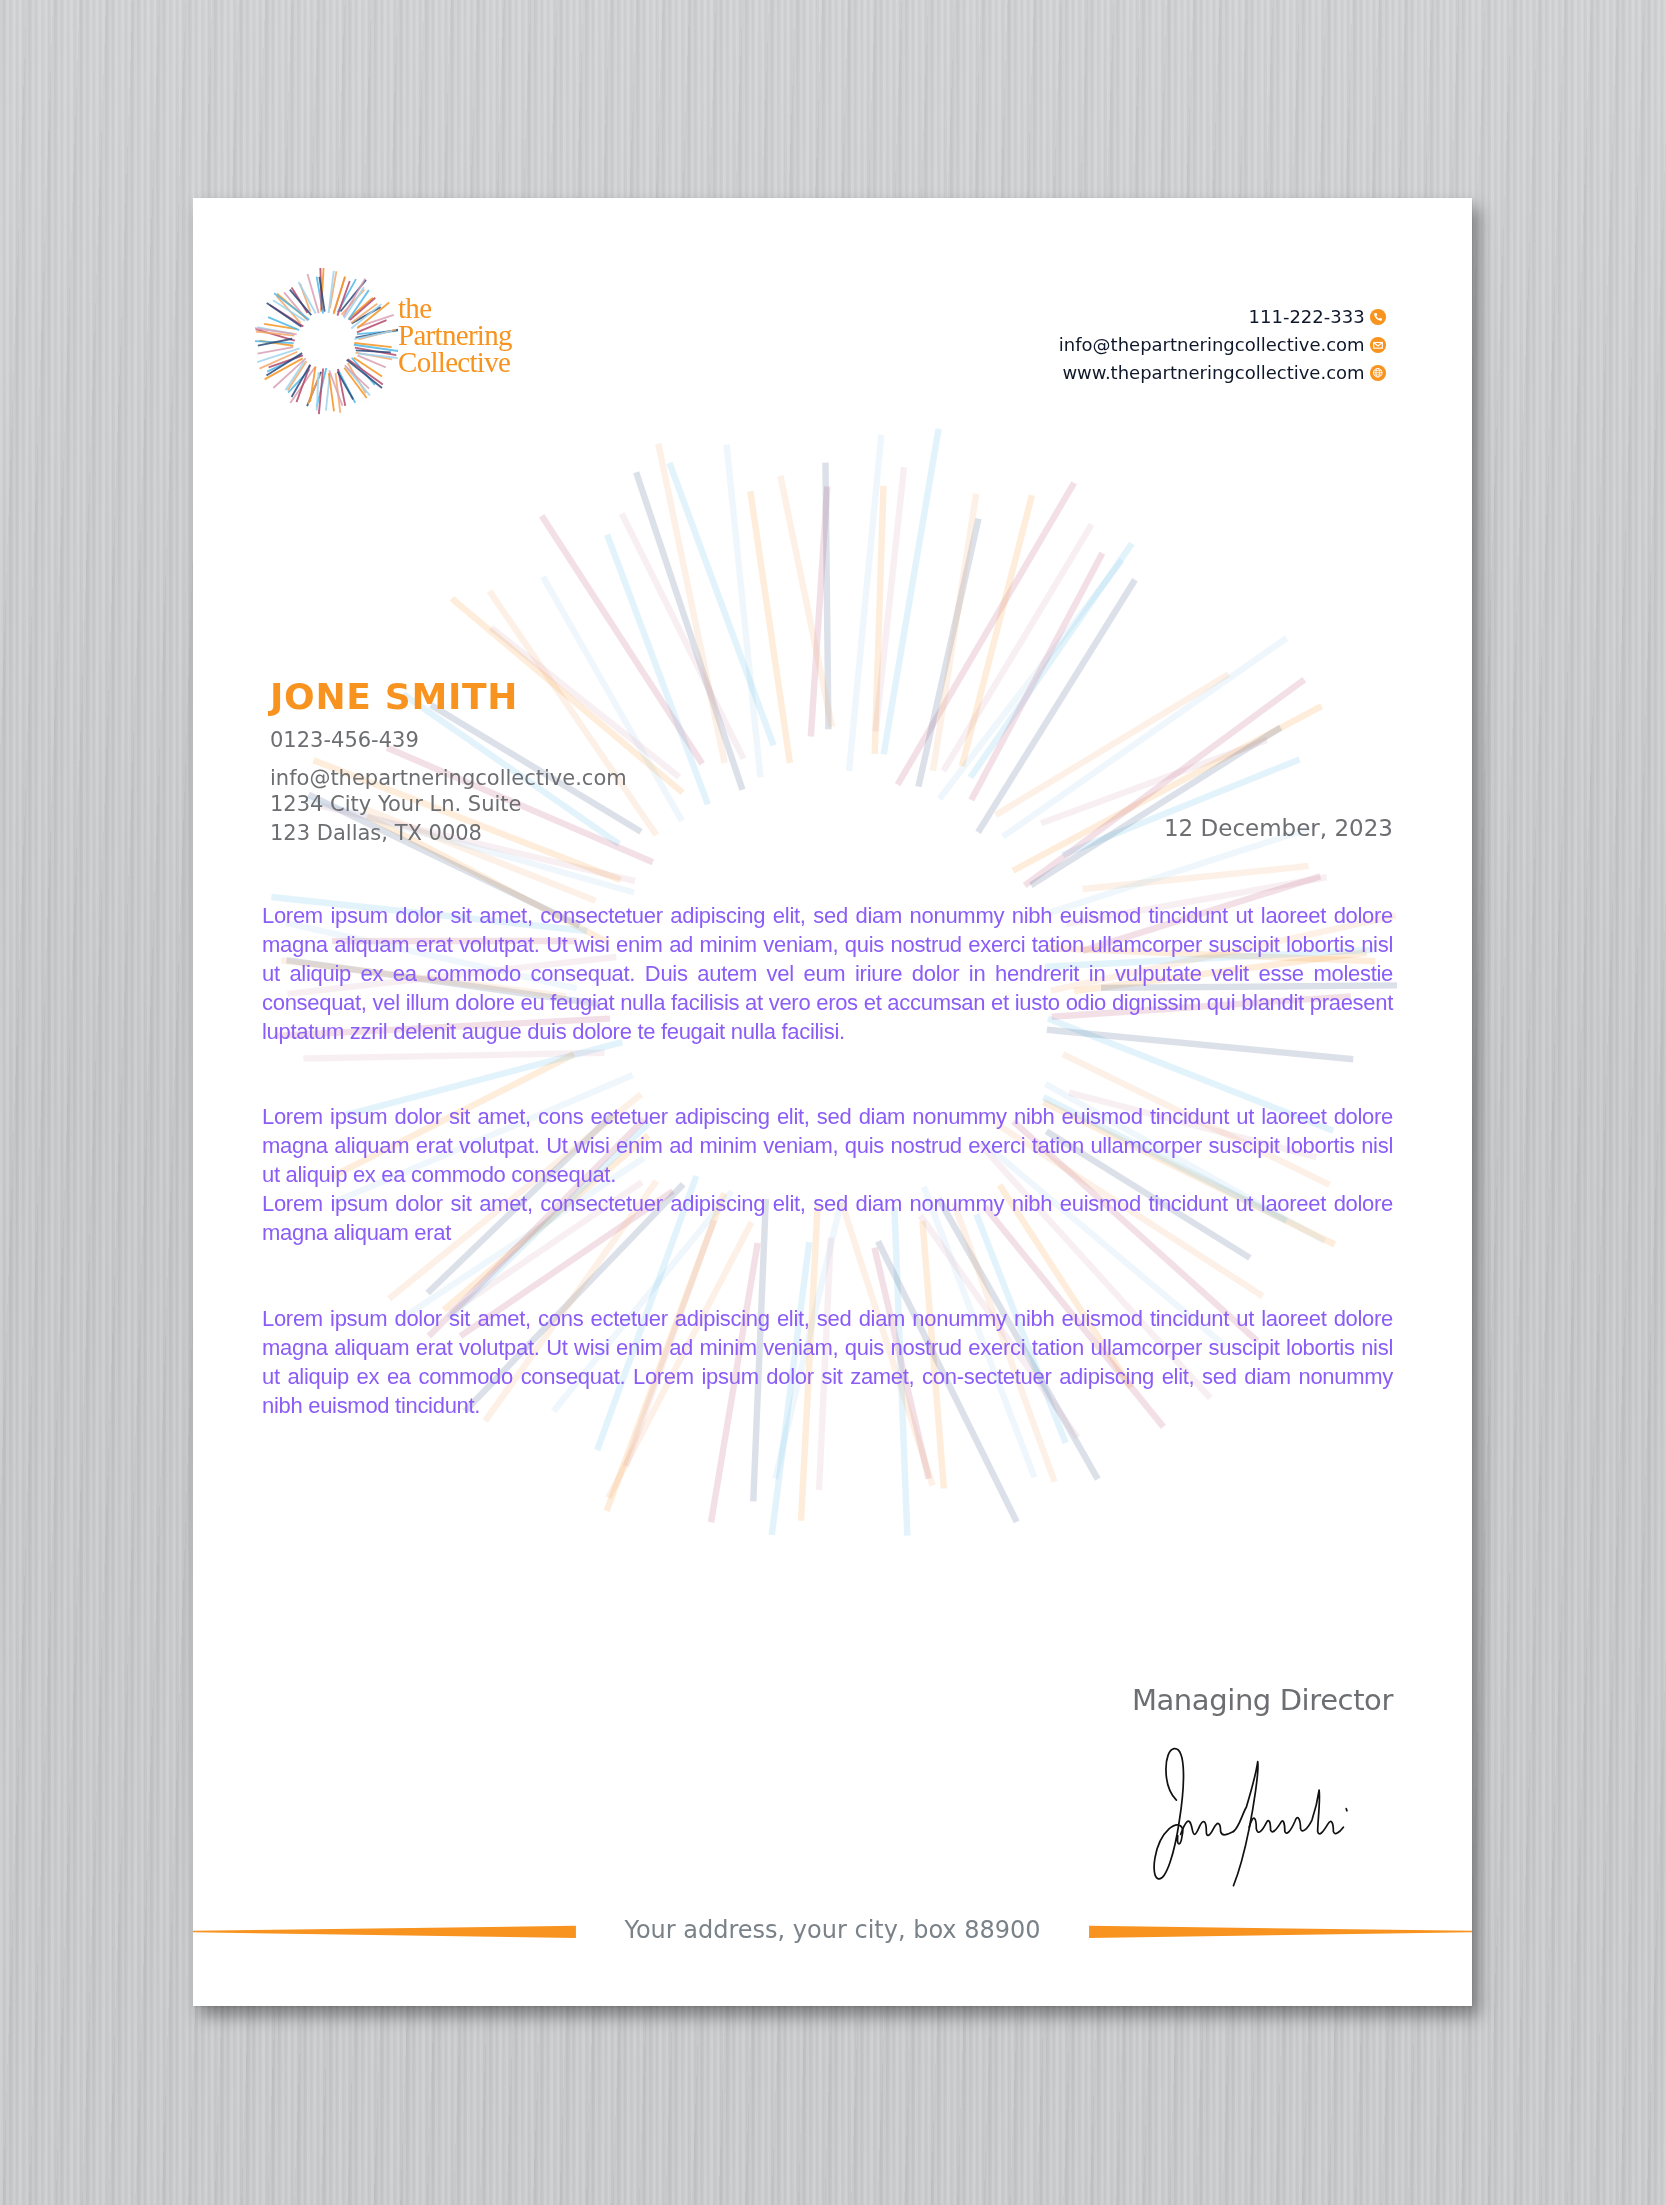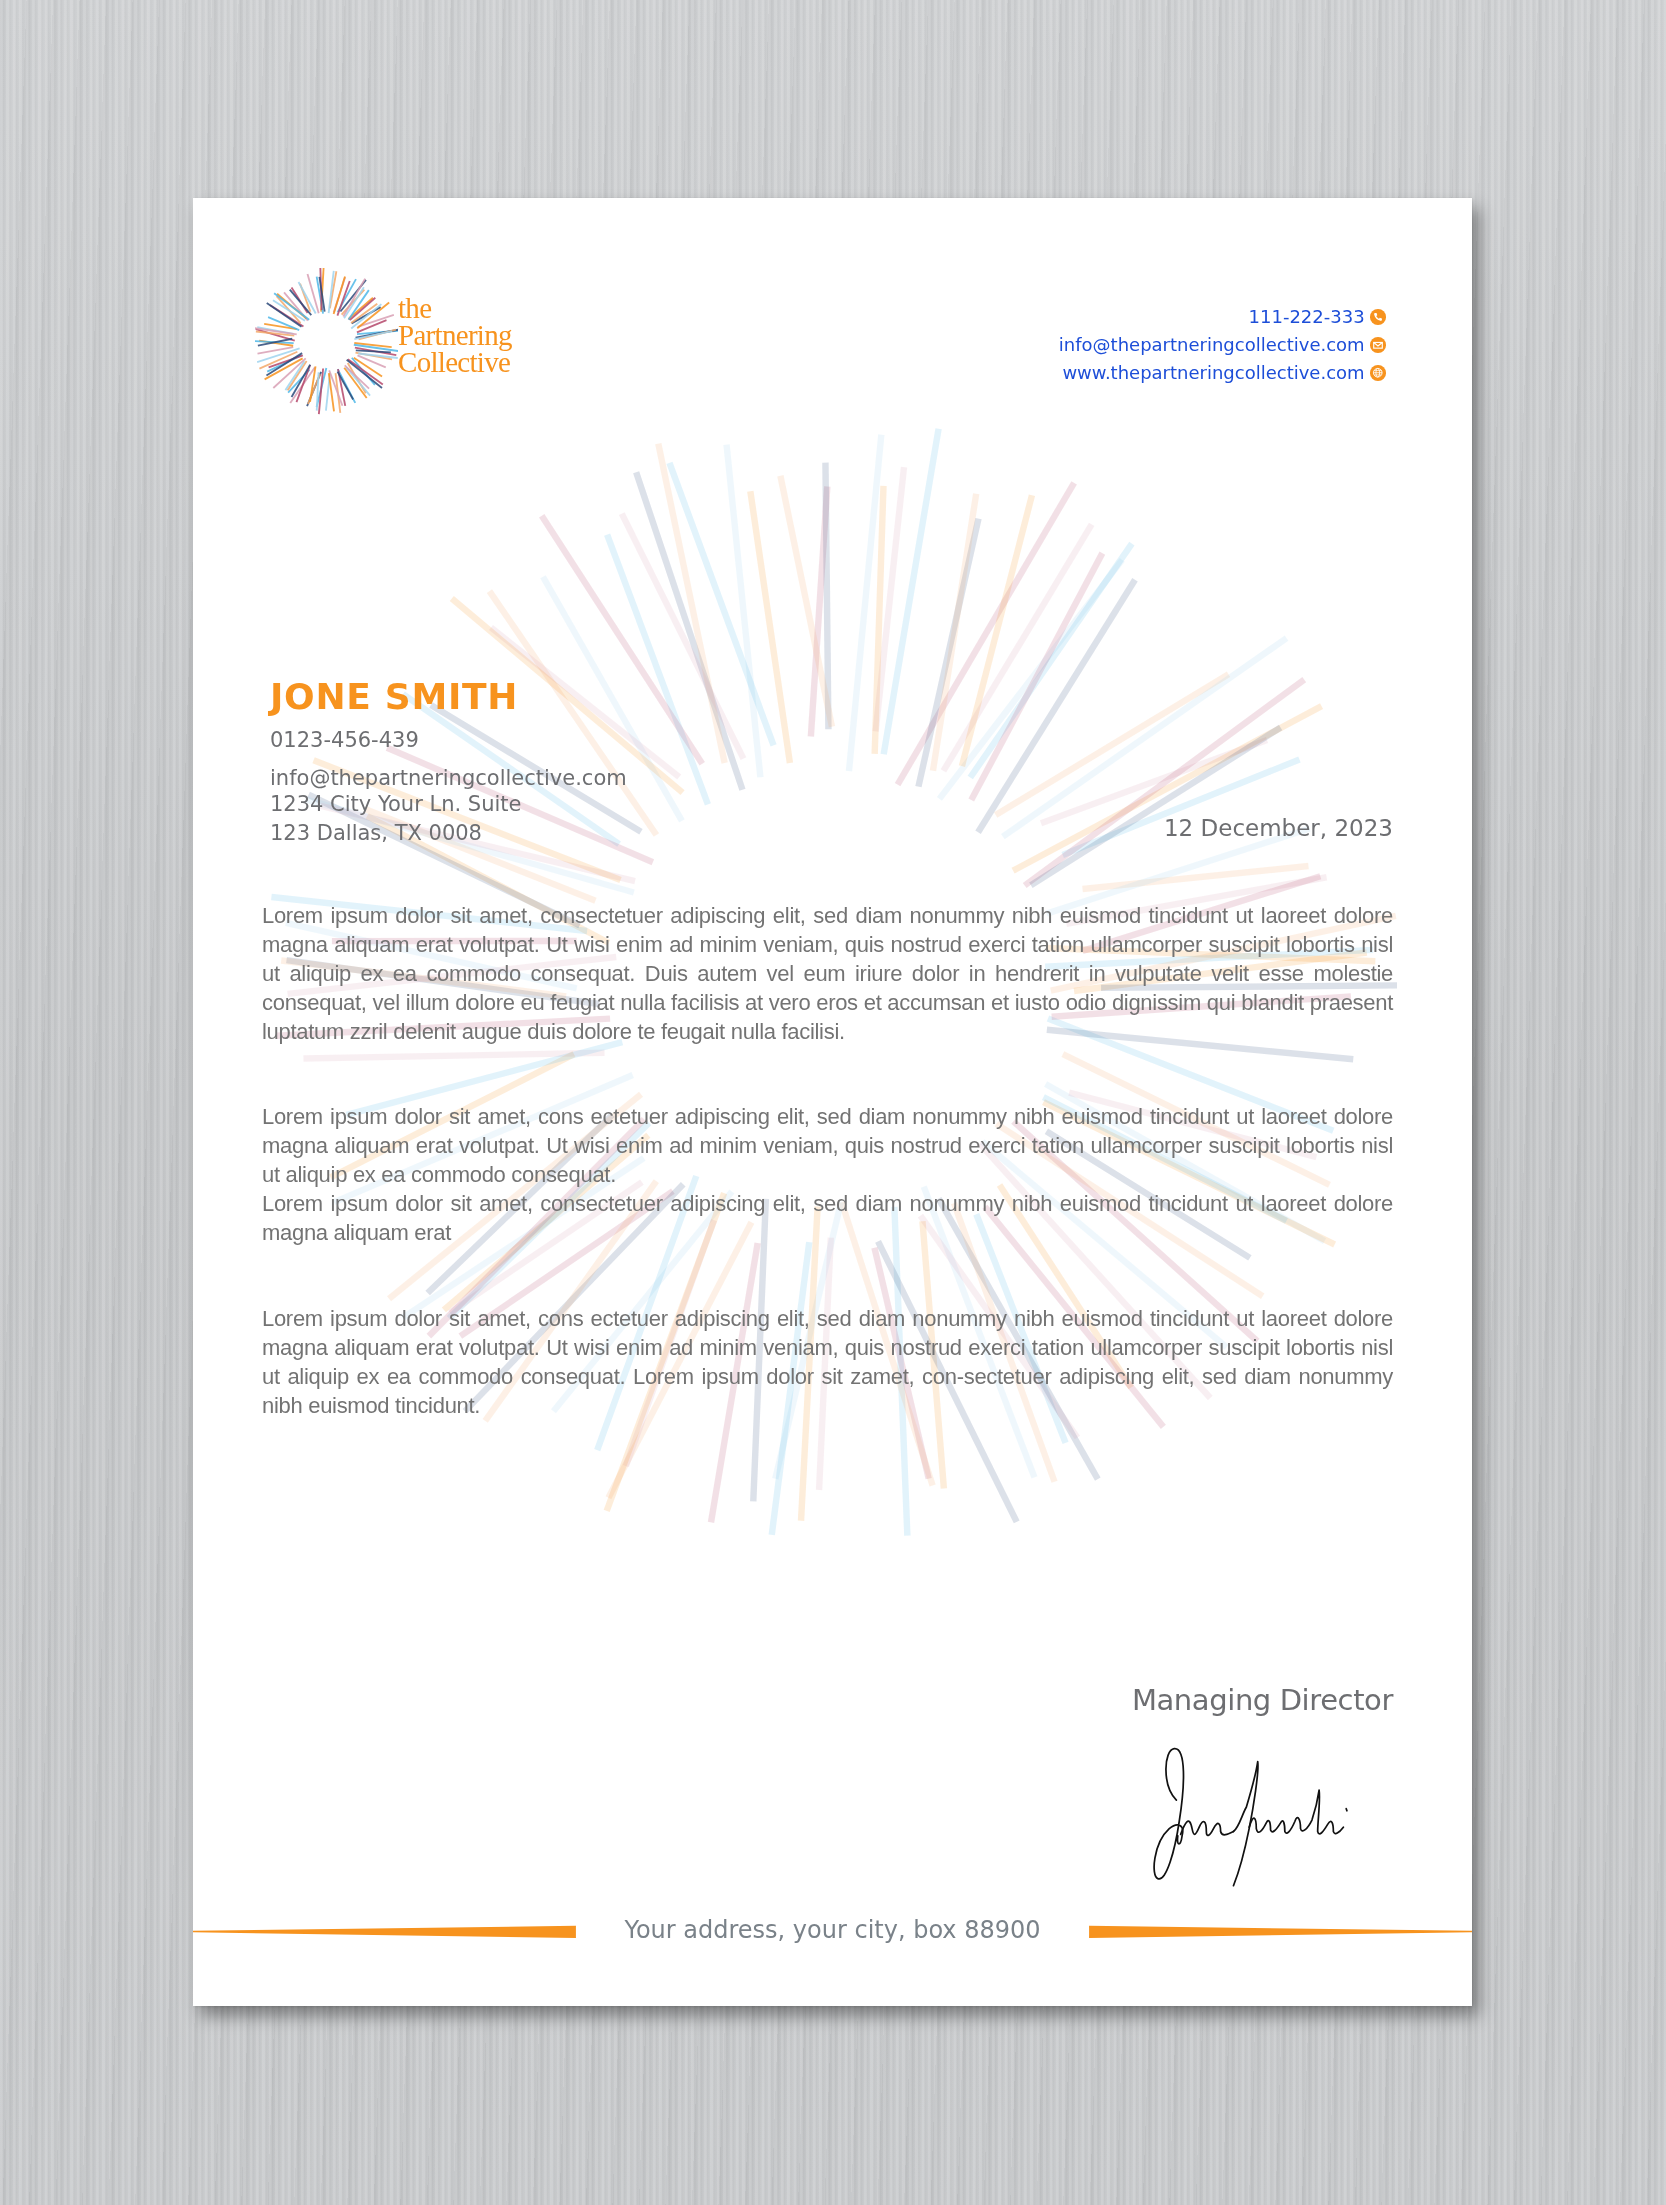--- a/index.html
+++ b/index.html
@@ -21,42 +21,42 @@
     .watermark { position: absolute; left: 0; top: 0; width: 1279px; height: 1808px; pointer-events: none; }
     .logo { position: absolute; left: 62px; top: 68px; width: 315px; height: 150px; }
     .logo svg.burst { position: absolute; left: 0; top: 0; }
     .logo-text {
       position: absolute; left: 143px; top: 29px; color: #f7931e;
       font-family: Liberation Serif, serif; font-size: 29px; line-height: 27px; letter-spacing: -0.7px;
     }
     .logo-text div { white-space: nowrap; }
     .contact {
       position: absolute; right: 86px; top: 105px; text-align: right;
-      color: #1d4ed8; font-family: "DejaVu Sans", sans-serif; font-size: 18px; line-height: 28px;
+      color: #0f172a; font-family: "DejaVu Sans", sans-serif; font-size: 18px; line-height: 28px;
     }
     .contact-row { display: flex; justify-content: flex-end; align-items: center; gap: 5.7px; white-space: nowrap; }
     .c-icon {
       width: 15.7px; height: 15.7px; border-radius: 50%; background: #f7931e; display: inline-flex;
       align-items: center; justify-content: center;
     }
     .sender { position: absolute; left: 77px; top: 477px; }
     .sender-name {
       color: #f7931e; font-family: "DejaVu Sans", sans-serif; font-weight: bold; font-size: 36px;
       letter-spacing: 0.7px; line-height: 43px;
     }
     .sender-line { color: #6d6e71; font-family: "DejaVu Sans", sans-serif; font-size: 21px; white-space: nowrap; }
     .s-phone { margin-top: 10px; }
     .s-email { margin-top: 14.3px; }
     .s-addr { margin-top: 0; line-height: 29px; }
     .date {
       position: absolute; right: 79px; top: 617px; color: #6d6e71;
       font-family: "DejaVu Sans", sans-serif; font-weight: normal; font-size: 23px;
     }
     .body-text {
-      position: absolute; left: 69px; width: 1131px; color: #737373;
+      position: absolute; left: 69px; width: 1131px; color: #8b5cf6;
       font-family: "Liberation Sans Narrow", "Liberation Sans", sans-serif; font-size: 22px; line-height: 29px;
       text-align: justify; letter-spacing: -0.3px;
     }
     .p1 { top: 703px; }
     .p2 { top: 904px; }
     .p3 { top: 1106px; }
     .body-text p { margin: 0; }
     .title-role {
       position: absolute; right: 79px; top: 1485px; color: #6d6e71;
       font-family: "DejaVu Sans", sans-serif; font-size: 29px; letter-spacing: -0.4px;

